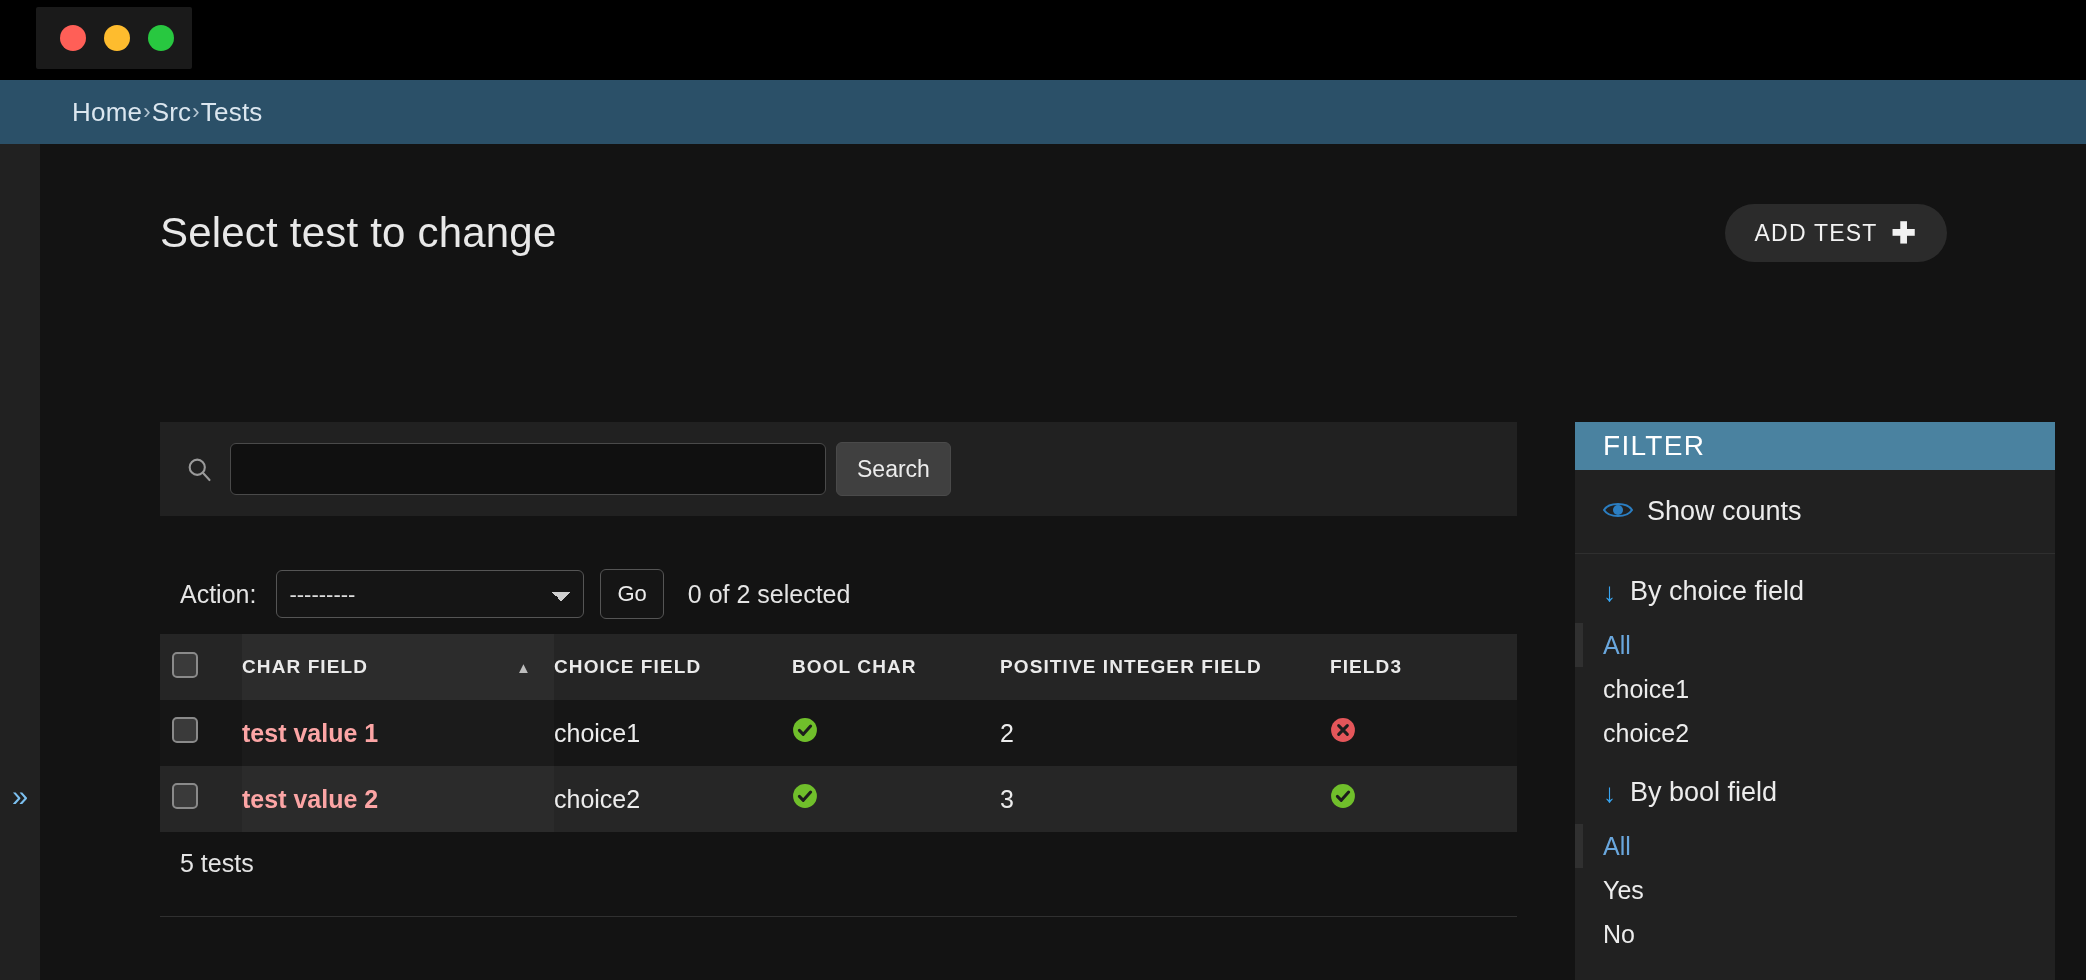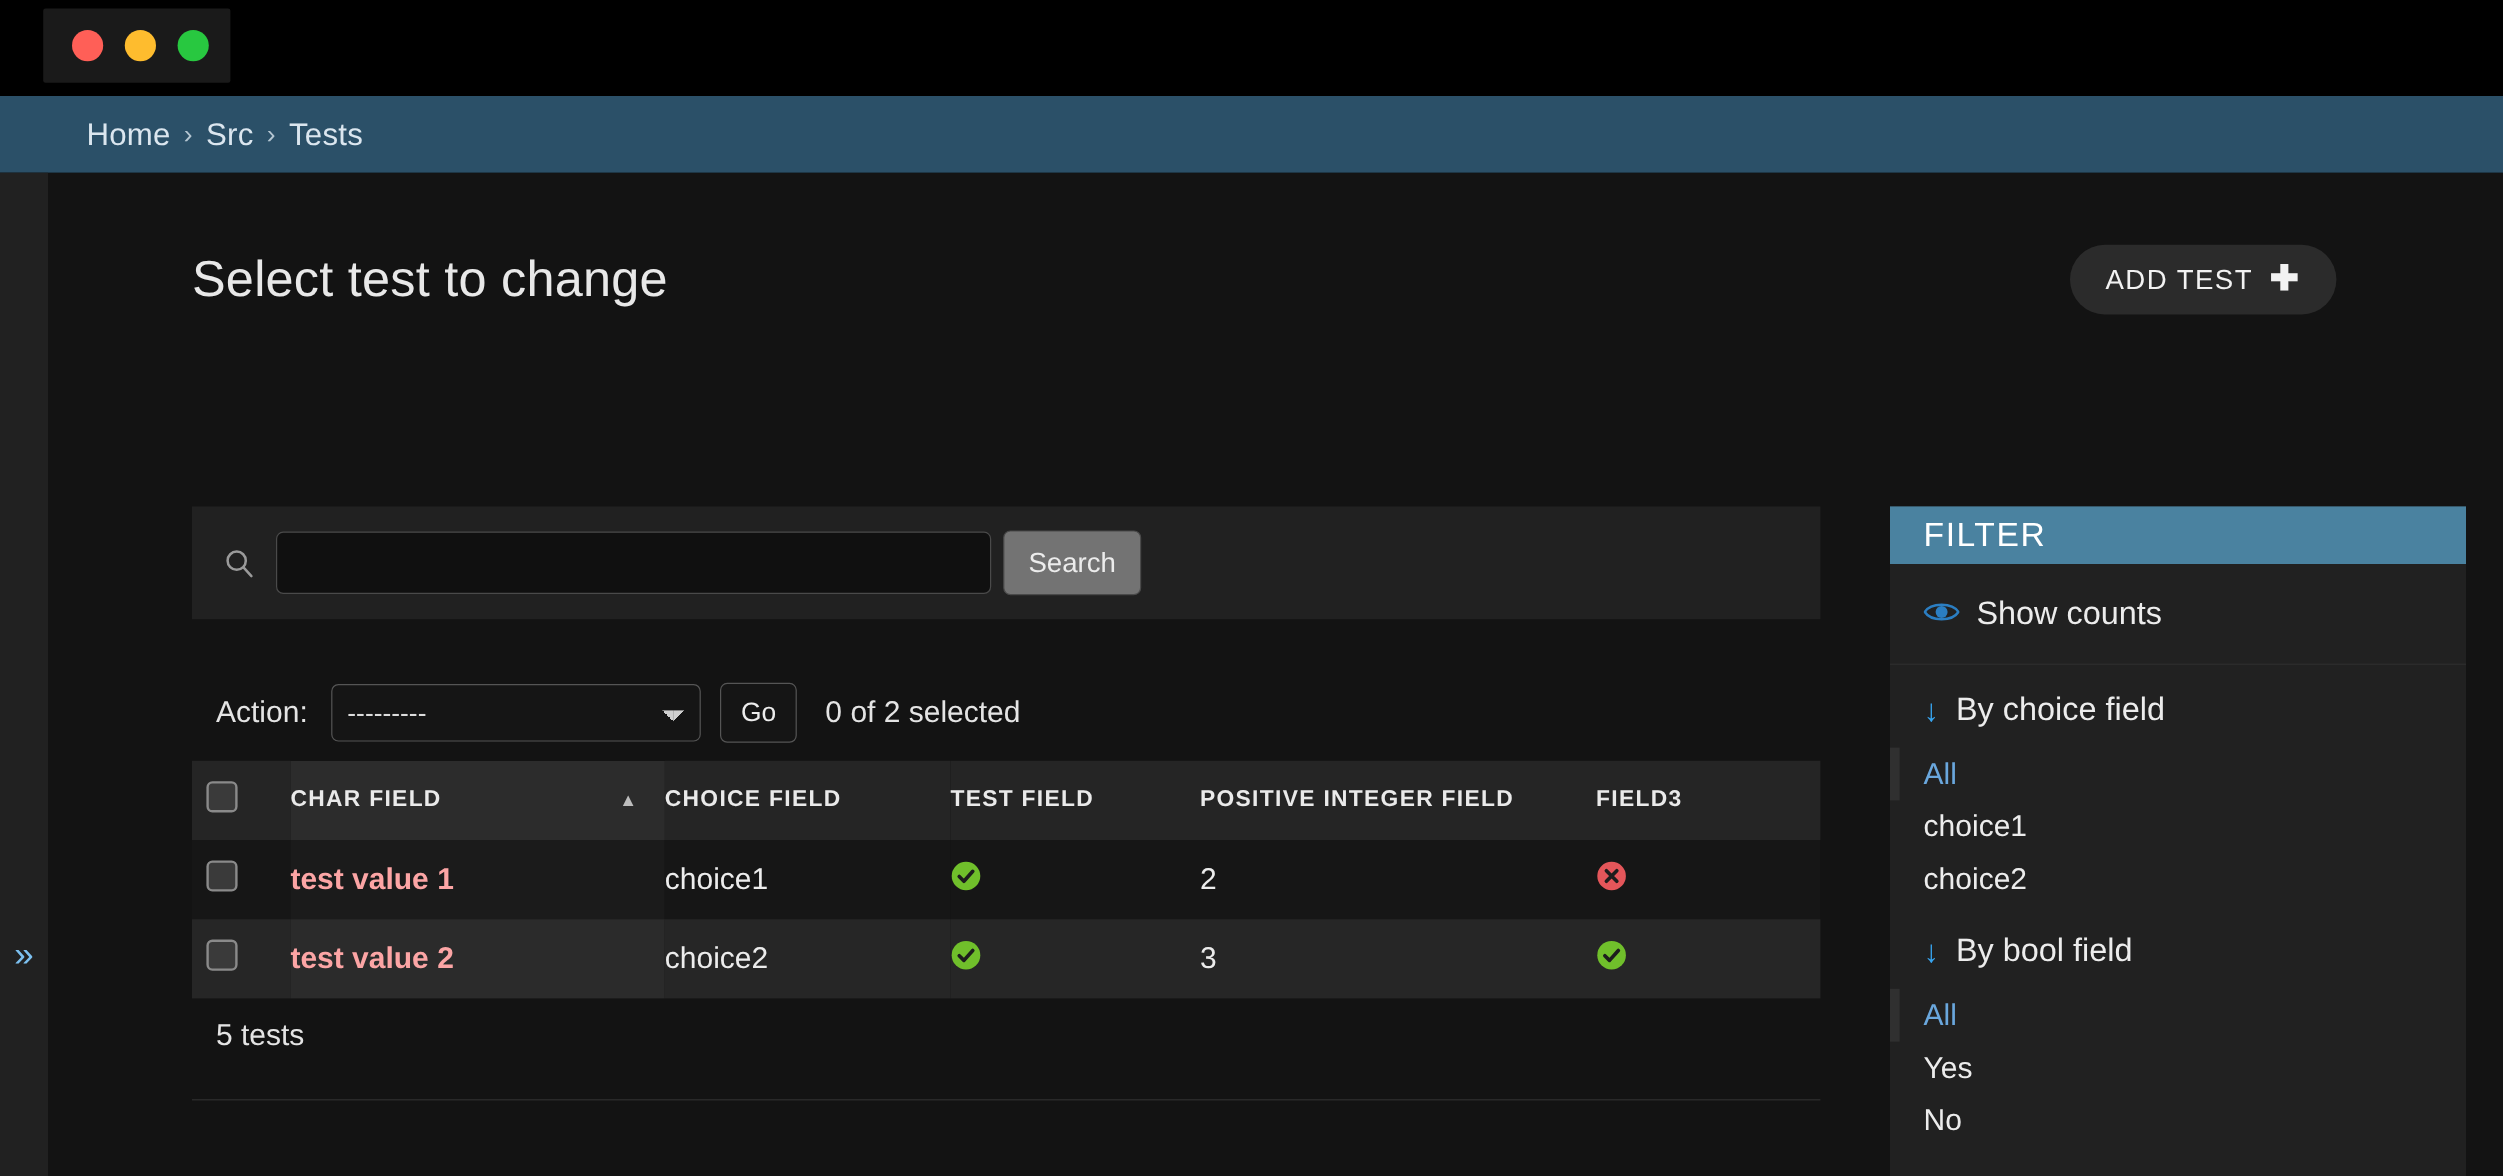--- a/index.html
+++ b/index.html
@@ -31,21 +31,21 @@
   
   .breadcrumb-bar {
     position: absolute; left: 0; top: 80px; width: 2086px; height: 64px;
     background: #2b5068;
     display: flex; align-items: center;
   }
   .breadcrumb {
     margin-left: 72px;
     font-size: 26px;
     color: #dbe6ef;
-    display: flex; align-items: center; gap: 11px;
+    display: flex; align-items: center; gap: 1px;
     letter-spacing: .2px;
   }
   .breadcrumb a { color: #dbe6ef; text-decoration: none; }
   .bc-sep { color: #b5c6d2; font-size: 22px; }
 
   
   .page {
     position: absolute; left: 0; top: 144px;
     width: 2086px; height: 836px;
     background: #131313;
@@ -113,21 +113,21 @@
     border-radius: 6px;
     color: #e8e8e8;
     font-size: 22px;
     font-family: "Liberation Sans", sans-serif;
     padding: 0 12px;
     outline: none;
   }
   .search-btn {
     margin-left: 10px;
     height: 54px; padding: 0 20px;
-    background: #737373;
+    background: #404040;
     border: 1px solid #4a4a4a;
     border-radius: 6px;
     color: #ececec;
     font-size: 23px;
     font-family: "Liberation Sans", sans-serif;
     cursor: pointer;
   }
 
   
   .action-row {
@@ -338,21 +338,21 @@
       <thead>
         <tr>
           <th class="col-check">
             <span class="cbx"></span>
           </th>
           <th class="col-char">
             <span>CHAR FIELD</span>
             <span class="sort-caret">▲</span>
           </th>
           <th class="col-choice">CHOICE FIELD</th>
-          <th class="col-bool">TEST FIELD</th>
+          <th class="col-bool">BOOL CHAR</th>
           <th class="col-int">POSITIVE INTEGER FIELD</th>
           <th class="col-f3">FIELD3</th>
         </tr>
       </thead>
       <tbody>
         <tr class="row-odd">
           <td class="cell-check">
             <span class="cbx"></span>
           </td>
           <td class="cell-char">

